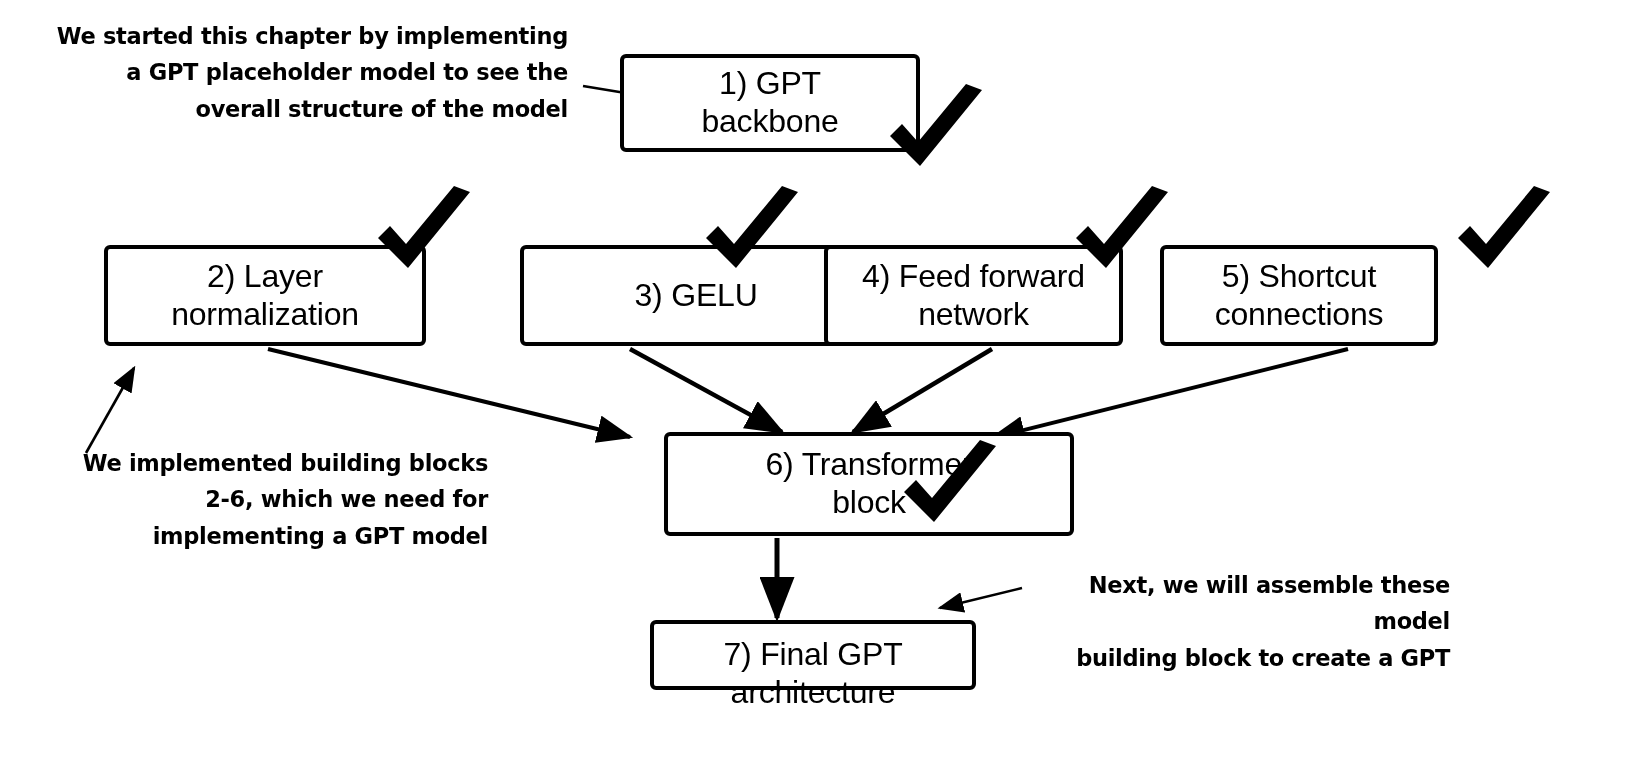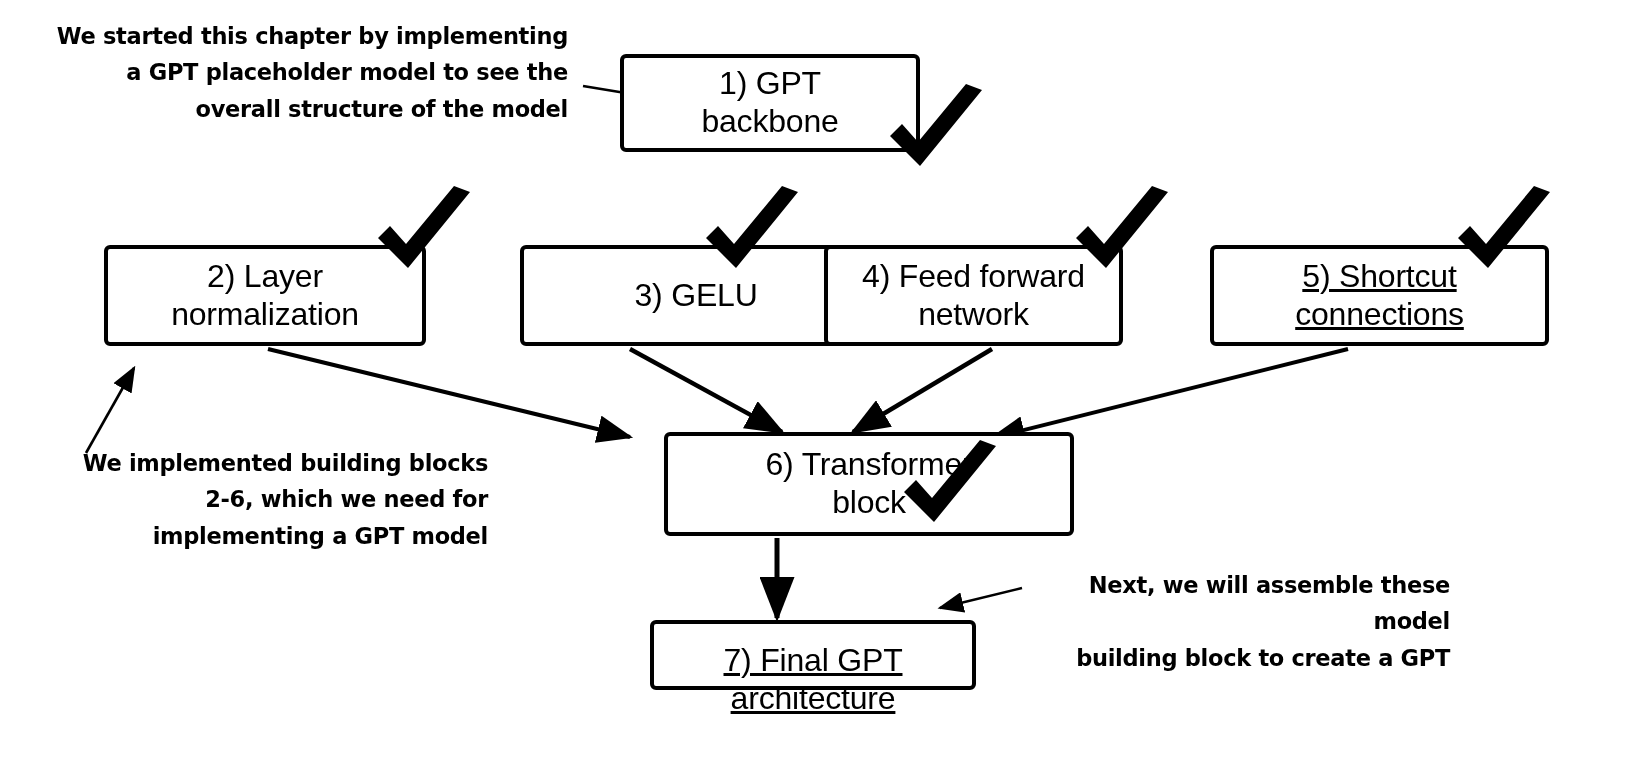--- a/index.html
+++ b/index.html
@@ -114,36 +114,36 @@
       </span>
   </div>
 
   <div class="node" style="left:824px; top:245px; width:299px; height:101px;">
     <span>
         <span>4) Feed forward</span>
         <span>network</span>
       </span>
   </div>
 
-  <div class="node" style="left:1210px; top:245px; width:339px; height:101px;text-decoration:underline;">
+  <div class="node" style="left:1160px; top:245px; width:278px; height:101px;">
     <span>
         <span>5) Shortcut</span>
         <span>connections</span>
       </span>
   </div>
 
   <div class="node" style="left:664px; top:432px; width:410px; height:104px;">
     <span>
         <span>6) Transformer</span>
         <span>block</span>
       </span>
   </div>
 
   <div class="node" style="left:650px; top:620px; width:326px; height:70px; align-items:flex-start;">
-    <span style="padding-top:18px;text-decoration:underline;">
+    <span style="padding-top:12px;">
         <span>7) Final GPT</span>
         <span>architecture</span>
       </span>
   </div>
 
   <div class="check" style="left:884px; top:84px; width:104px; height:88px;">
     <svg viewBox="0 0 104 88" xmlns="http://www.w3.org/2000/svg" width="104" height="88">
       <path d="M6,52 L36,82 L98,6 L82,0 L34,58 L18,40 Z" fill="#000000"></path>
     </svg>
   </div>

